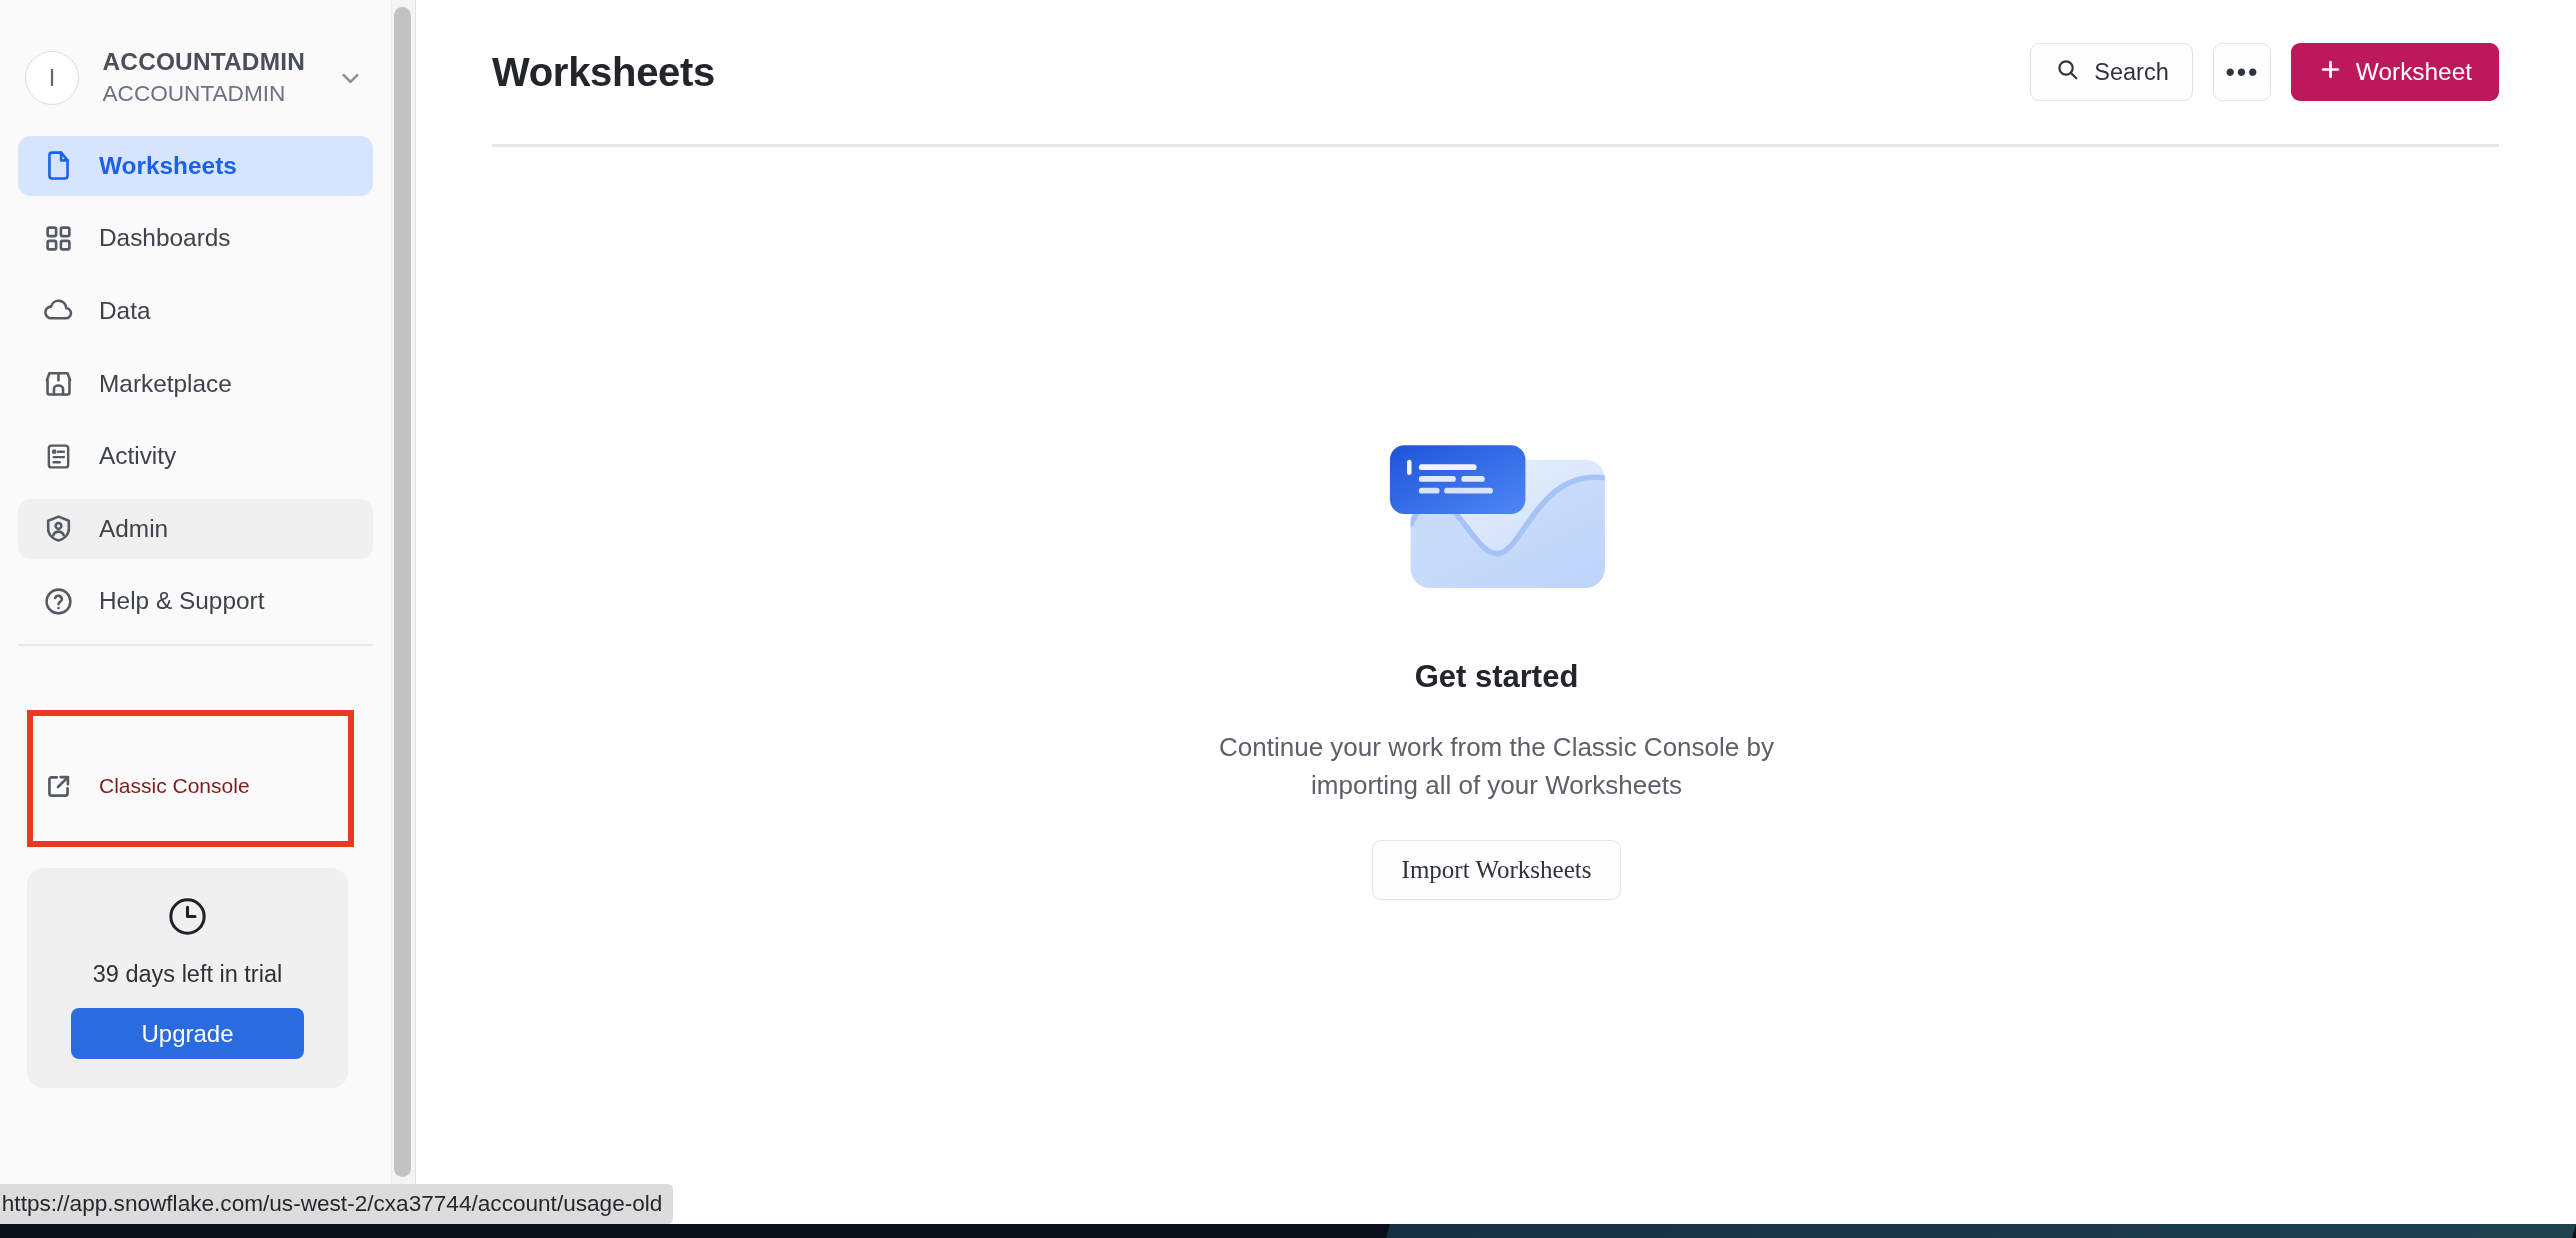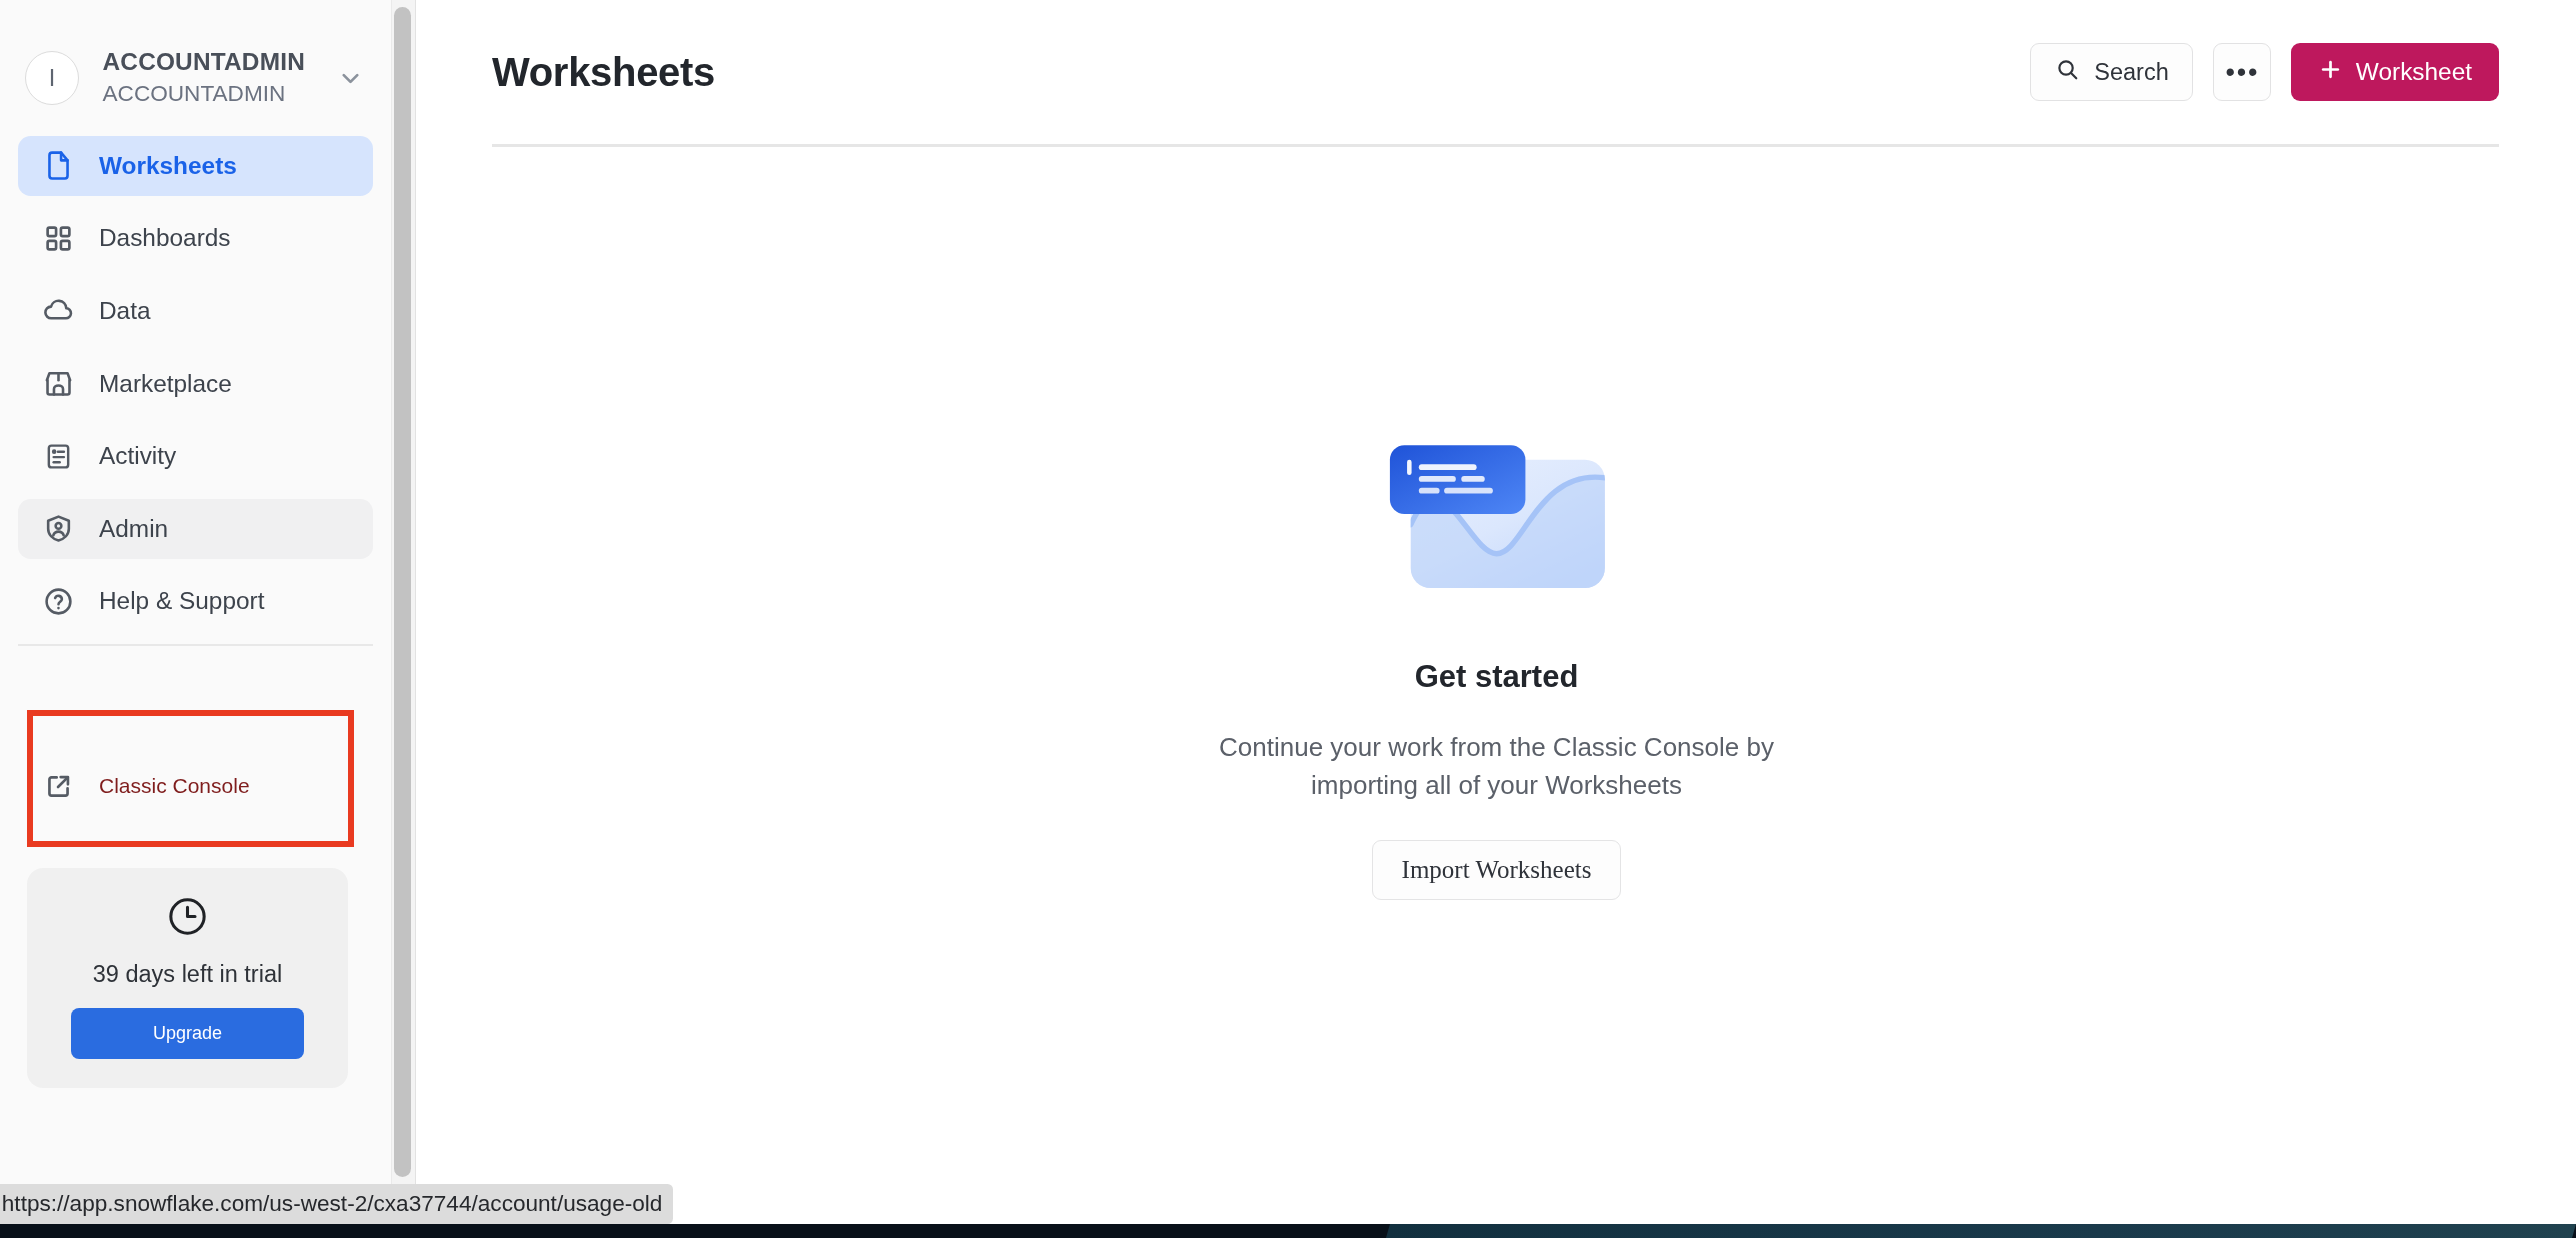--- a/index.html
+++ b/index.html
@@ -163,21 +163,21 @@
     color: #2e3238;
     margin-top: 20px;
   }
   .upgrade-btn {
     margin-top: 20px;
     width: 233px;
     height: 51px;
     border-radius: 8.1px;
     background: #2a6ce0;
     color: #ffffff;
-    font-size: 18px;
+    font-size: 24px;
     border: none;
     cursor: pointer;
     font-family: "Liberation Sans", sans-serif;
   }
 
   
   .scroll-track {
     position: absolute;
     left: 392px;
     top: 0;

